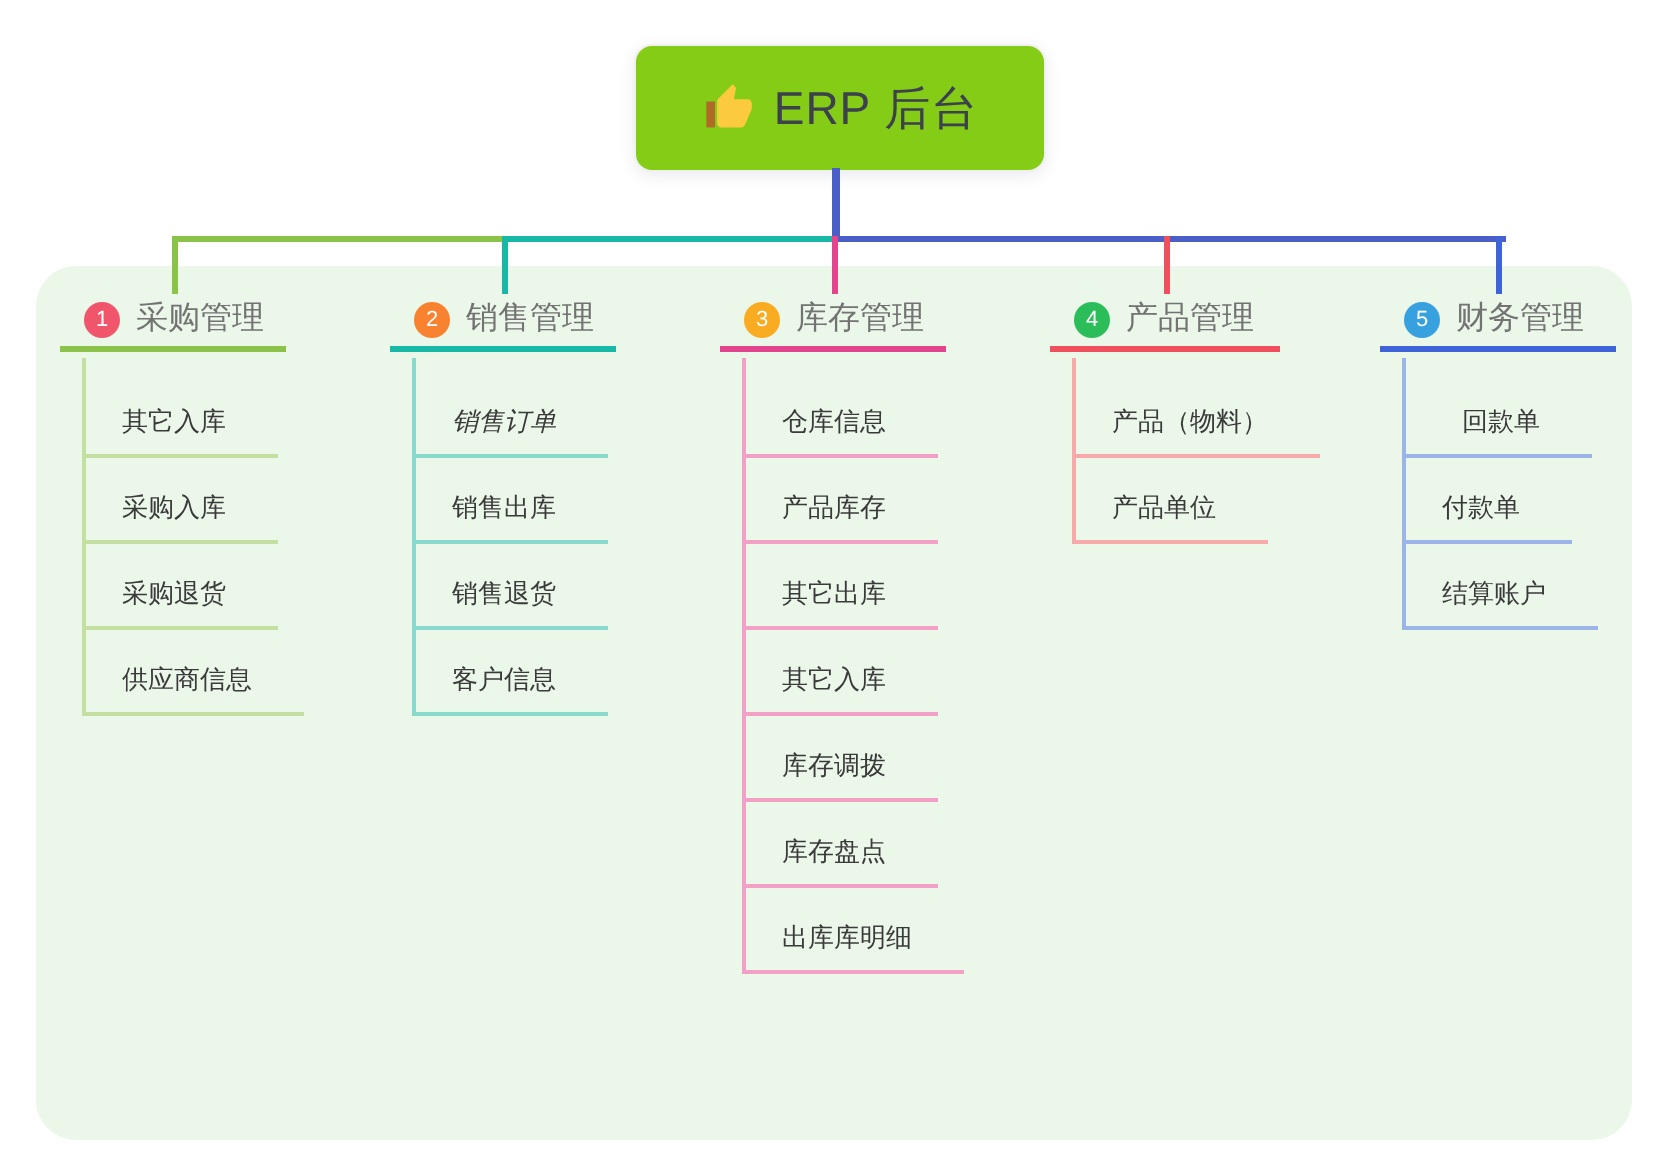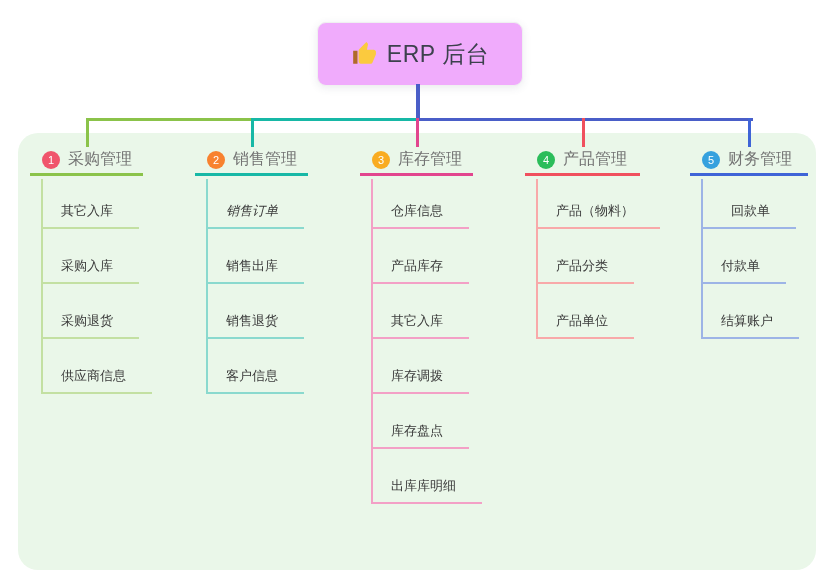--- a/index.html
+++ b/index.html
@@ -1,30 +1,30 @@
 <!DOCTYPE html>
 <html><head>
 <meta charset="utf-8">
 <style>
   html,body{margin:0;padding:0;background:#ffffff;}
   body{font-family:"Liberation Sans","DejaVu Sans",sans-serif;}
   .stage{position:relative;width:839px;height:588px;background:#ffffff;overflow:hidden;}
   .panel{position:absolute;left:18px;top:133px;width:798px;height:437px;border-radius:20px;}
-  .root-card{position:absolute;left:317px;top:22px;width:204px;height:62px;background:#f0abfc;
+  .root-card{position:absolute;left:317px;top:22px;width:204px;height:62px;background:#84cc16;
     border:1px solid #f0f0f1;border-radius:9px;box-shadow:0 2px 8px rgba(60,70,90,.10);
     display:flex;align-items:center;justify-content:center;gap:10px;}
   .root-card .root-label{font-size:23px;color:#3c414d;letter-spacing:.5px;}
   .line{position:absolute;}
   .branch-header{position:absolute;top:146px;height:30px;border-bottom:3px solid;box-sizing:content-box;
     display:flex;align-items:center;gap:8px;padding-left:12px;box-sizing:border-box;}
   .badge{width:18px;height:18px;border-radius:50%;color:#fff;font-size:11px;line-height:18px;
     text-align:center;flex:0 0 18px;}
   .branch-title{font-size:16px;color:#737373;white-space:nowrap;}
   .children{position:absolute;top:179px;border-left:2px solid;}
-  .child-row{display:flex;align-items:flex-end;height:55px;}
+  .child-row{display:flex;align-items:flex-end;height:43px;}
   .child-row.first{height:50px;}
   .child-label{display:inline-block;border-bottom:2px solid;padding:0 26px 7px 18px;
     font-size:13px;color:#3a3a3a;white-space:nowrap;}
 </style>
 </head>
 <body>
 
 <div class="stage">
 
   <div class="panel" style="background: rgb(234, 247, 233);"></div>
@@ -89,43 +89,43 @@
         <span class="branch-title">库存管理</span>
       </div>
       <div class="children" style="left: 371px; border-left-color: rgb(243, 160, 198);">
         <div class="child-row first">
           <span class="child-label" style="border-bottom-color: rgb(243, 160, 198);">仓库信息</span>
         </div>
         <div class="child-row">
           <span class="child-label" style="border-bottom-color: rgb(243, 160, 198);">产品库存</span>
         </div>
         <div class="child-row">
+          <span class="child-label" style="border-bottom-color: rgb(243, 160, 198);">其它出库</span>
+        </div>
+        <div class="child-row">
           <span class="child-label" style="border-bottom-color: rgb(243, 160, 198);">其它入库</span>
         </div>
         <div class="child-row">
           <span class="child-label" style="border-bottom-color: rgb(243, 160, 198);">库存调拨</span>
         </div>
         <div class="child-row">
           <span class="child-label" style="border-bottom-color: rgb(243, 160, 198);">库存盘点</span>
         </div>
         <div class="child-row">
           <span class="child-label" style="border-bottom-color: rgb(243, 160, 198);">出库库明细</span>
         </div>
       </div>
       <div class="line" style="left: 582px; top: 118px; width: 3px; height: 29px; background: rgb(240, 80, 94);"></div>
       <div class="branch-header" style="left: 525px; width: 115px; border-bottom-color: rgb(240, 80, 94);">
         <span class="badge" style="background: rgb(43, 189, 90);">4</span>
         <span class="branch-title">产品管理</span>
       </div>
       <div class="children" style="left: 536px; border-left-color: rgb(248, 169, 169);">
         <div class="child-row first">
           <span class="child-label" style="border-bottom-color: rgb(248, 169, 169);">产品（物料）</span>
-        </div>
-        <div class="child-row">
-          <span class="child-label" style="border-bottom-color: rgb(248, 169, 169);">产品分类</span>
         </div>
         <div class="child-row">
           <span class="child-label" style="border-bottom-color: rgb(248, 169, 169);">产品单位</span>
         </div>
       </div>
       <div class="line" style="left: 748px; top: 118px; width: 3px; height: 29px; background: rgb(63, 100, 215);"></div>
       <div class="branch-header" style="left: 690px; width: 118px; border-bottom-color: rgb(63, 100, 215);">
         <span class="badge" style="background: rgb(54, 161, 222);">5</span>
         <span class="branch-title">财务管理</span>
       </div>

